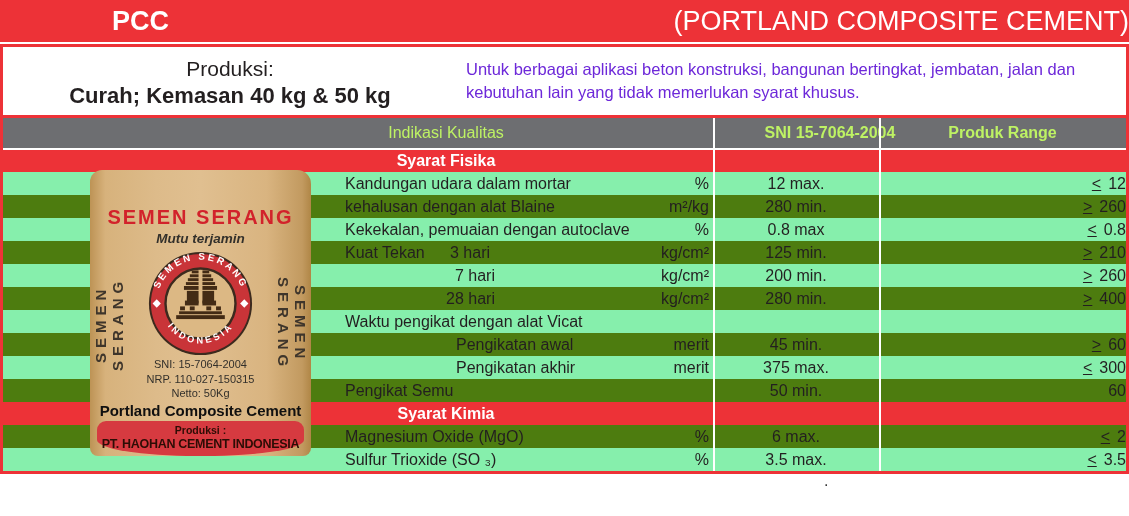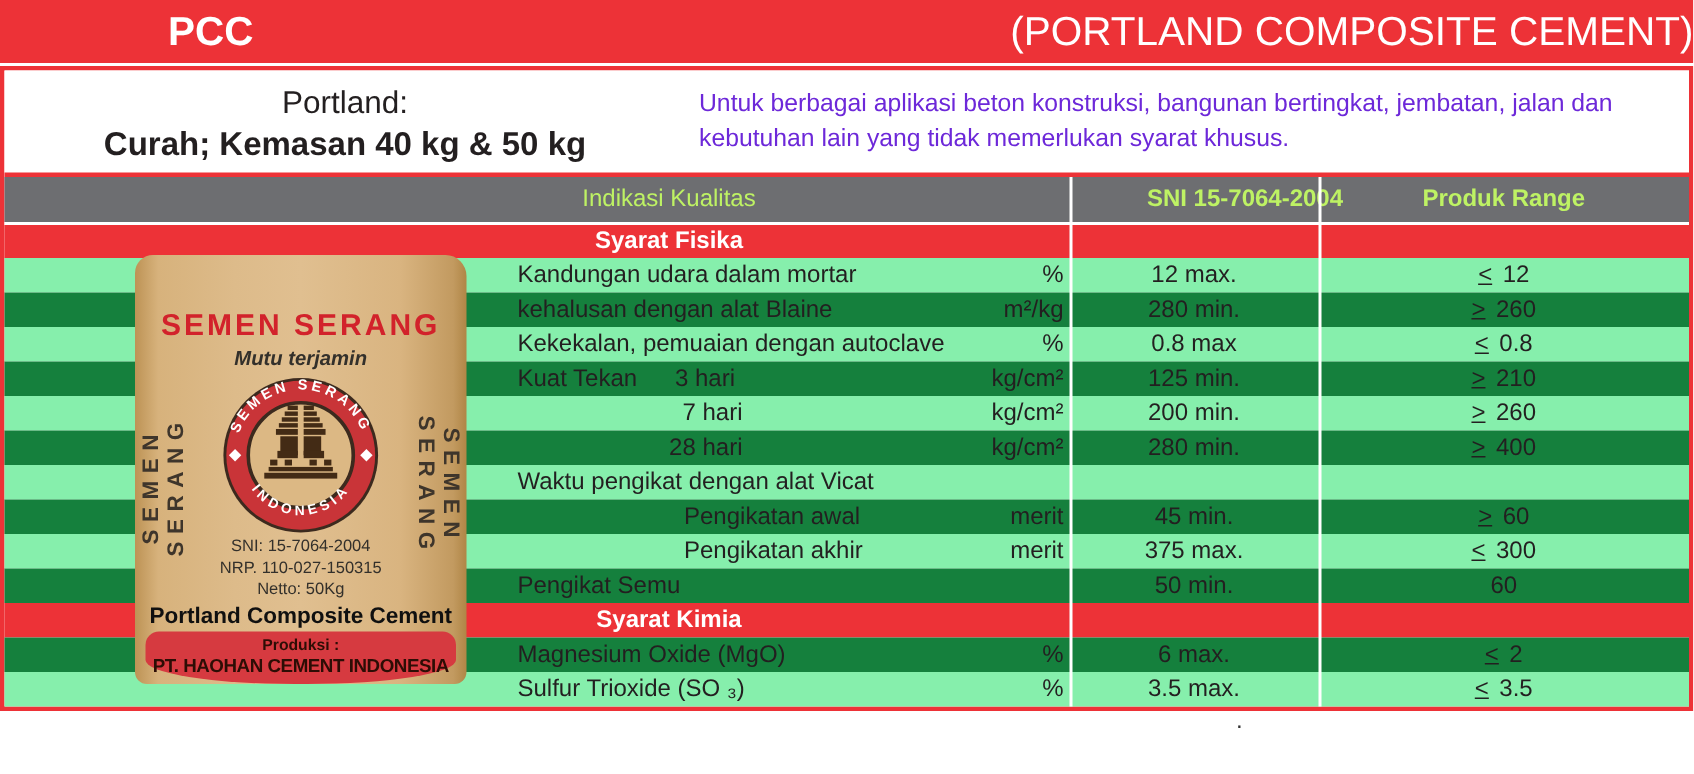--- a/index.html
+++ b/index.html
@@ -28,28 +28,28 @@
   .gap2{height:2px;background:#fff;}
   .sect{position:relative;height:22px;background:#ed3237;color:#fff;font-weight:bold;
         font-size:16px;line-height:22px;}
   .sect.k{height:23px;line-height:23px;}
   .h-c1{position:absolute;left:176px;width:534px;text-align:center;}
   .h-c2{position:absolute;left:710px;width:166px;text-align:center;font-weight:bold;padding-left:34px;}
   .h-c3{position:absolute;left:876px;width:247px;text-align:center;font-weight:bold;}
 
   .trow{position:relative;height:23px;font-size:16px;line-height:23px;}
   .trow.gray{background:#86efac;}
-  .trow.white{background:#15803d;}
+  .trow.white{background:#4d7c0f;}
   .c-label{position:absolute;left:342px;white-space:nowrap;}
   .c-label.ind{left:453px;}
   .c-sub{position:absolute;left:447px;white-space:nowrap;}
   .c-sub.r{left:342px;width:150px;text-align:right;}
   .c-unit{position:absolute;left:550px;width:156px;text-align:right;}
   .c-sni{position:absolute;left:710px;width:166px;text-align:center;}
-  .c-range{position:absolute;left:876px;width:247px;text-align:center;}
+  .c-range{position:absolute;left:876px;width:247px;text-align:right;}
   .cmp{text-decoration:underline;margin-right:7px;}
   .cmp:empty{margin-right:0;}
   .vline{position:absolute;top:71px;bottom:0;width:2px;background:#fff;z-index:4;}
   .vl1{left:710px;} .vl2{left:876px;}
 
   
   .bag{position:absolute;left:87px;top:123px;width:221px;height:286px;z-index:6;
        background:linear-gradient(90deg,#bd9355 0%,#d7b27c 7%,#ddbb8a 30%,#e0bf90 50%,#d9b480 80%,#c29a60 96%,#b08646 100%);
        border-radius:12px 14px 8px 8px;}
   .bag-side{position:absolute;top:66px;bottom:44px;font-weight:bold;font-size:15px;
@@ -81,21 +81,21 @@
 
   <div class="banner">
     <span class="t-bold">PCC</span>
     <span>(PORTLAND COMPOSITE CEMENT)</span>
   </div>
 
   <div class="frame">
 
     <div class="kemasan">
       <div class="kem-block">
-        <div class="kem-label">Portland:</div>
+        <div class="kem-label">Produksi:</div>
         <div class="kem-value">Curah; Kemasan 40 kg &amp; 50 kg</div>
       </div>
       <div class="desc">
         <div>Untuk berbagai aplikasi beton konstruksi, bangunan bertingkat, jembatan, jalan dan</div>
         <div>kebutuhan lain yang tidak memerlukan syarat khusus.</div>
       </div>
     </div>
 
     <div class="thead">
       <span class="h-c1">Indikasi Kualitas</span>

